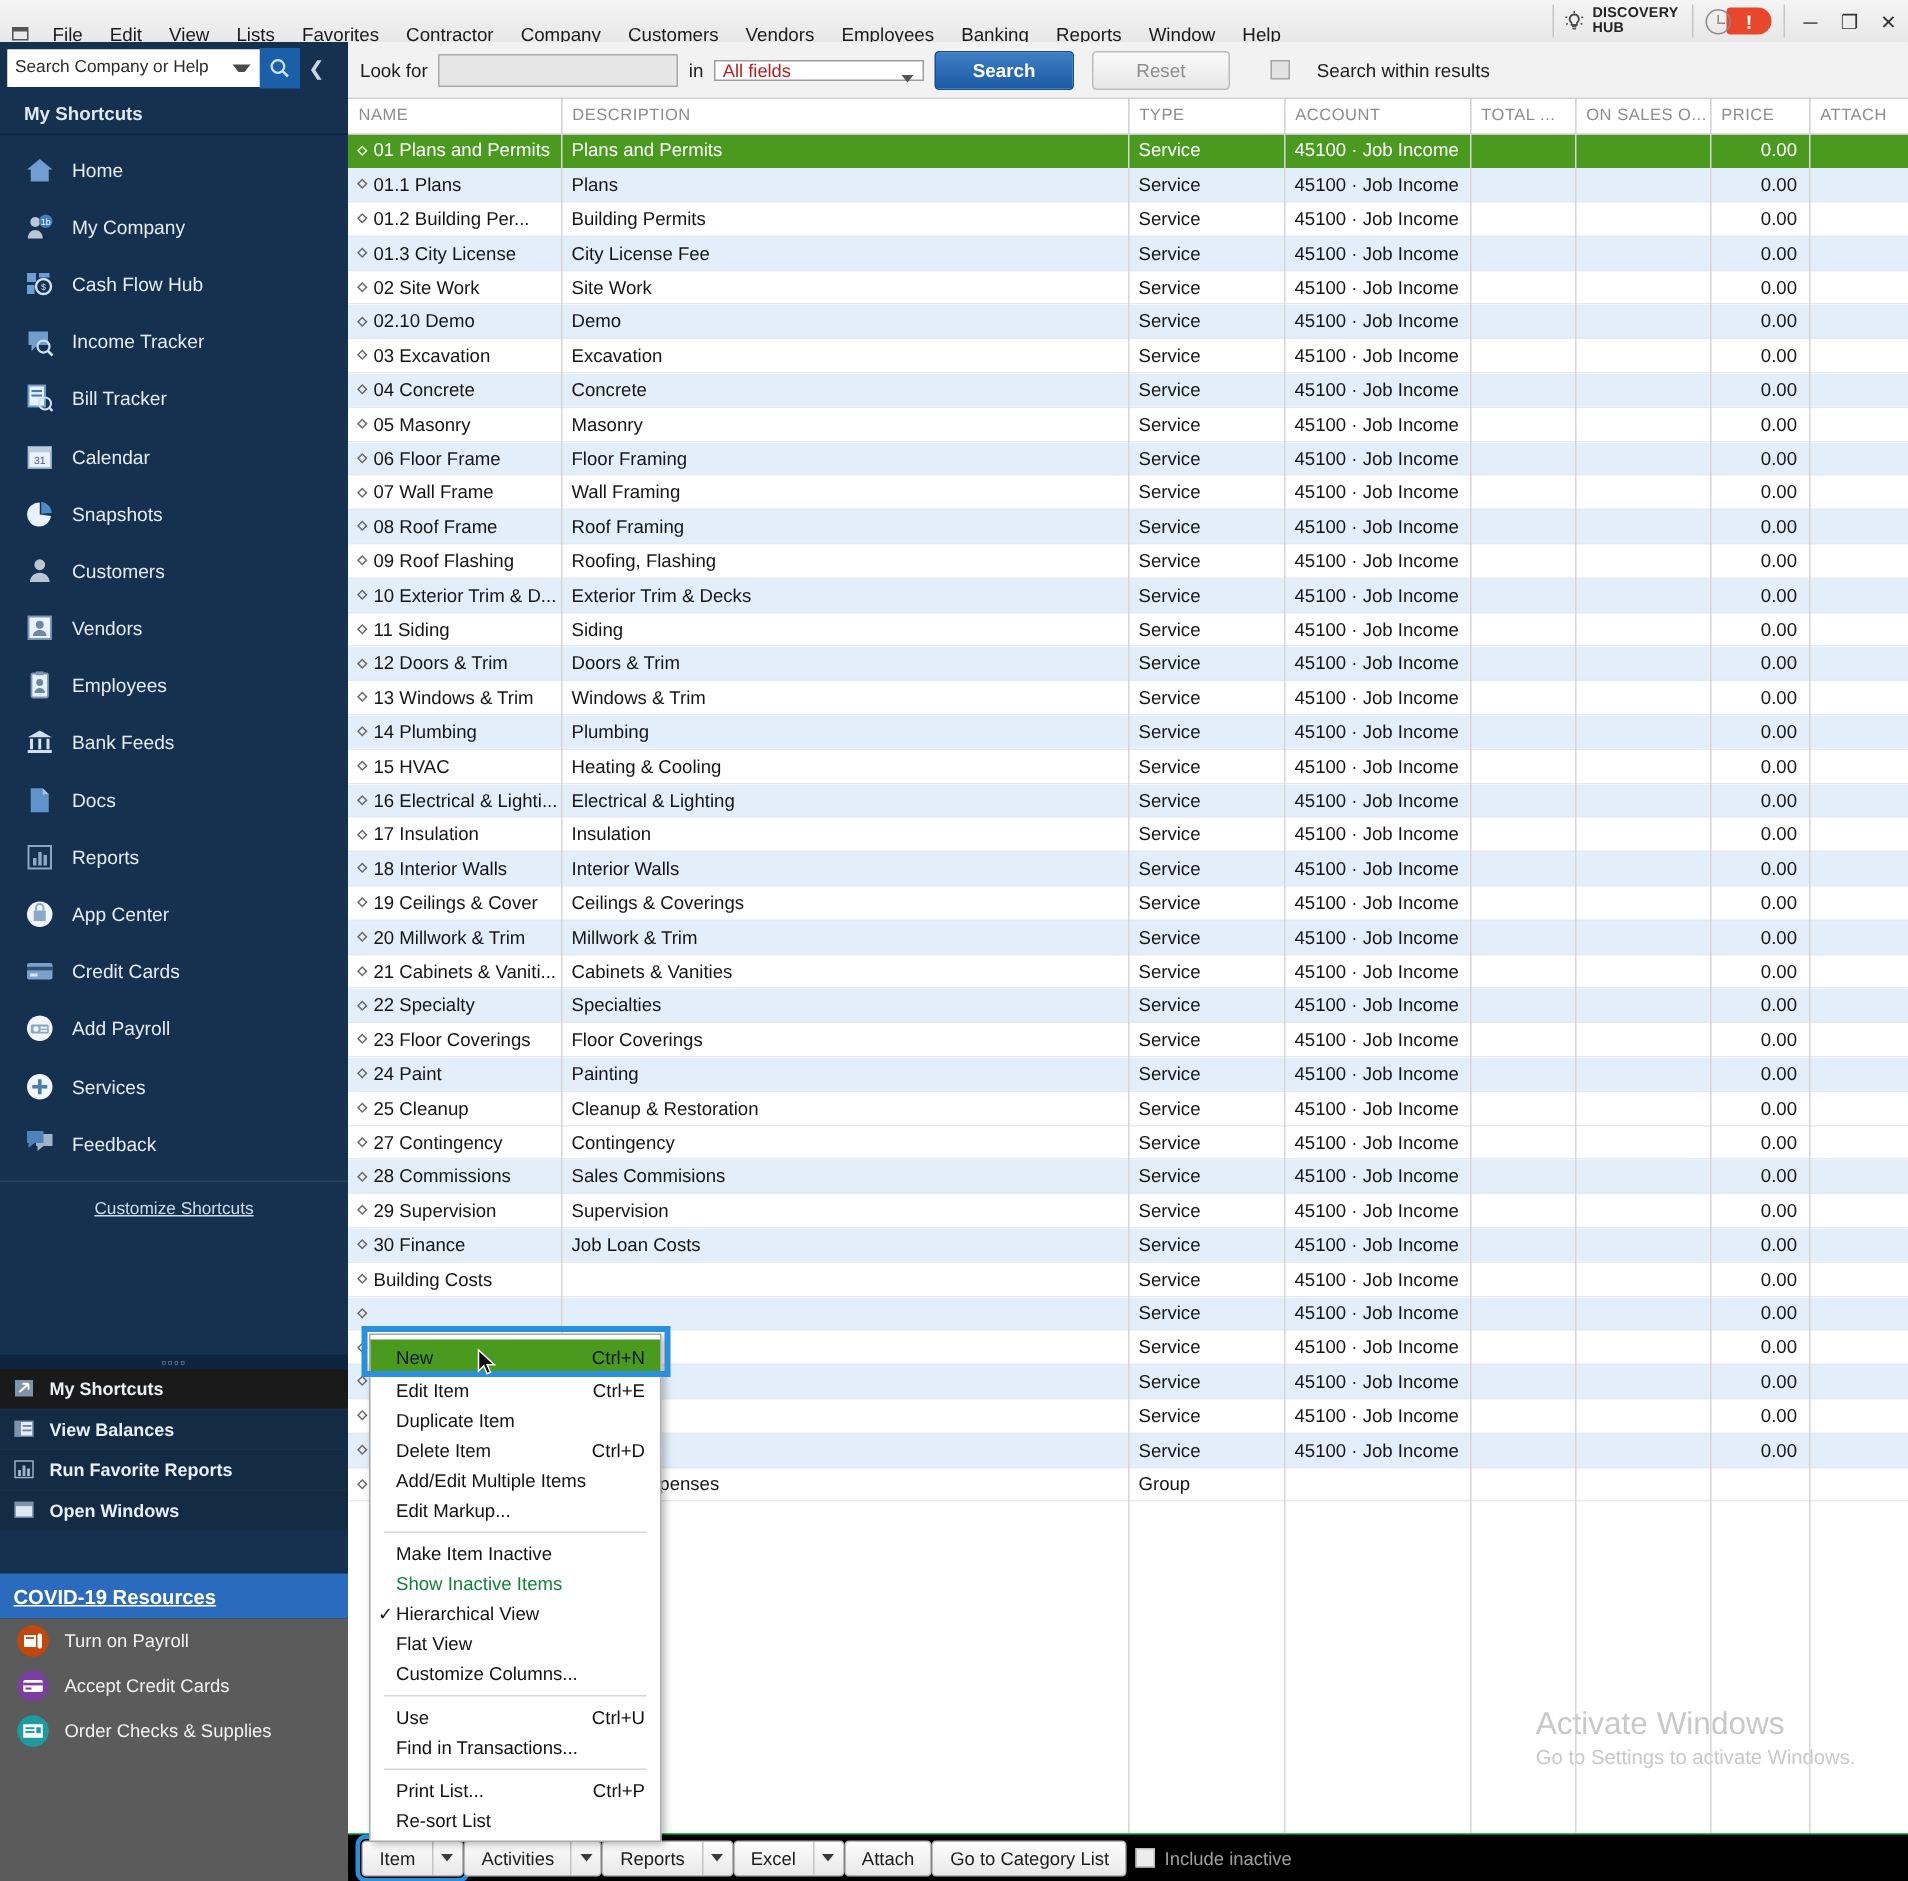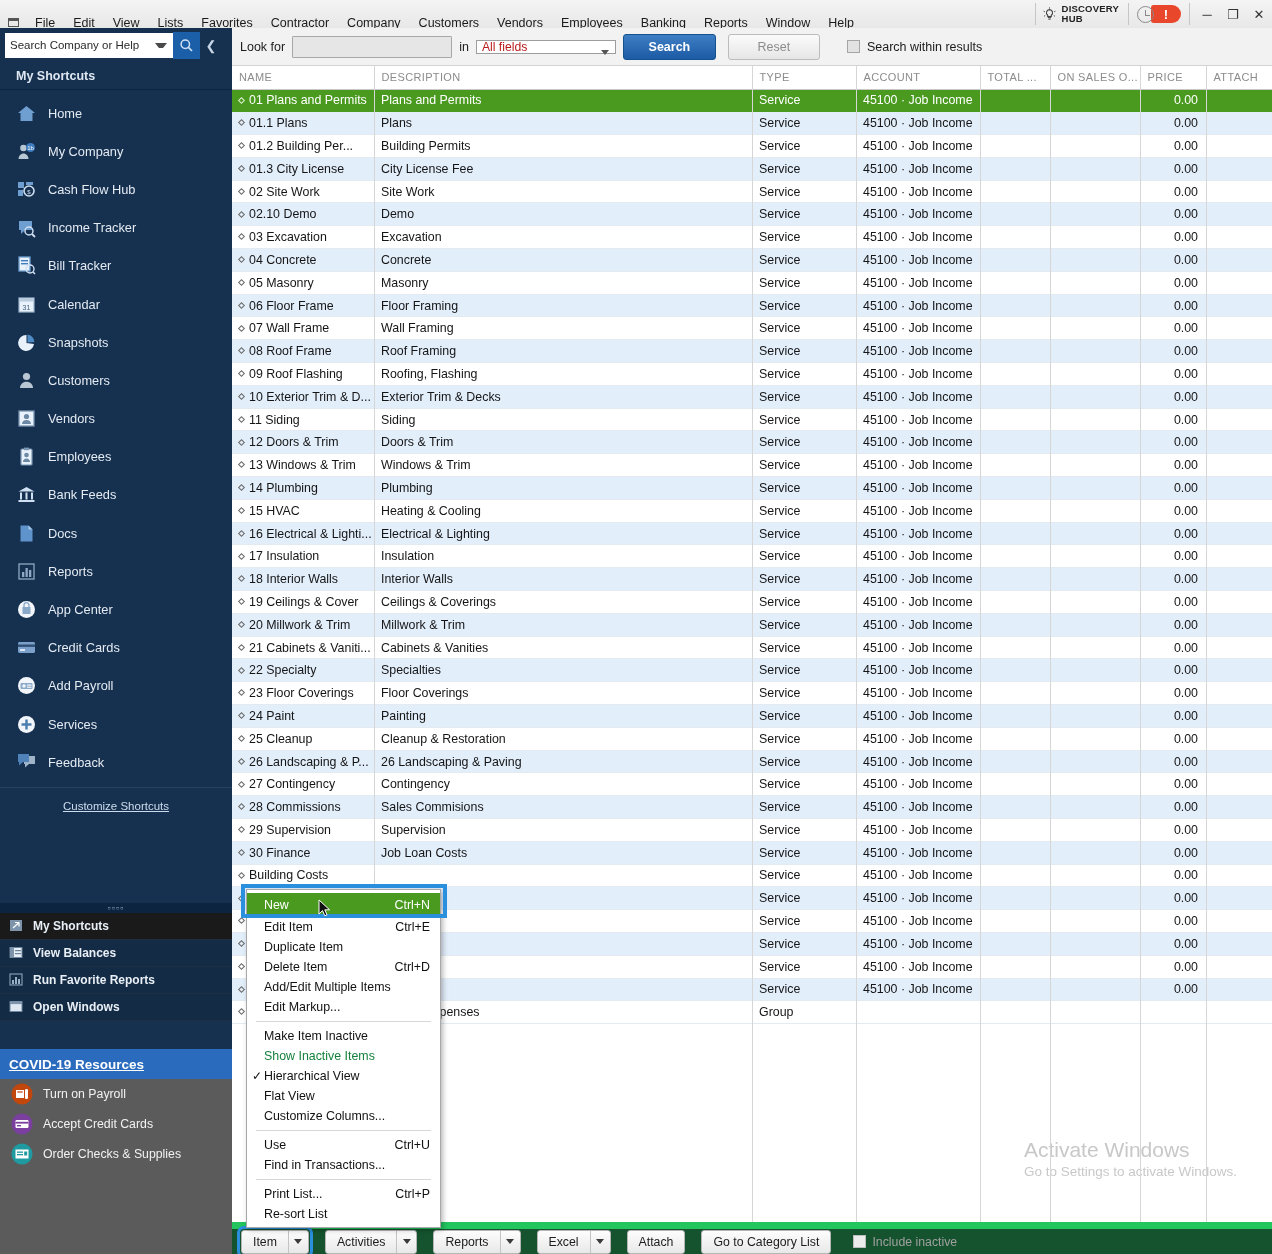--- a/index.html
+++ b/index.html
@@ -166,21 +166,21 @@
     border: 1px solid #14528f; border-radius: 3px; color: #fff; font-weight: bold;
     font-size: 12.5px; display: flex; align-items: center; justify-content: center;
     cursor: default;
   }
   .btn-reset {
     width: 92px; height: 26px; background: linear-gradient(to bottom,#fbfbfb,#e6e6e6);
     border: 1px solid #bcbcbc; border-radius: 3px; color: #8d8d8d;
     font-size: 12.5px; display: flex; align-items: center; justify-content: center;
     margin-left: 5px; cursor: default;
   }
-  .swr { display: flex; align-items: center; gap: 7px; margin-left: 20px; }
+  .swr { display: flex; align-items: center; gap: 18px; margin-left: 20px; }
   .cb {
     width: 13px; height: 13px; background: #e2e2e2; border: 1px solid #a5a5a5;
   }
 
   
   .tablewrap { position: relative; height: 1157px; overflow: hidden; }
   table.items { width: 1040px; border-collapse: collapse; table-layout: fixed; }
   table.items th {
     height: 23px; font-size: 11px; color: #8c8c8c; font-weight: normal;
     text-align: left; letter-spacing: .35px; padding-left: 7px;
@@ -219,22 +219,22 @@
   .watermark {
     position: absolute; right: 35px; bottom: 42px; text-align: left;
     color: #c8c8c8; pointer-events: none; user-select: none;
   }
   .wm1 { font-size: 21px; line-height: 26px; font-weight: normal; }
   .wm2 { font-size: 13.5px; line-height: 18px; }
 
   
   .bottombar {
     position: absolute; left: 0; bottom: 0; width: 1040px; height: 32px;
-    background: #14532d; border-top: 7px solid #22c55e;
-    display: flex; align-items: center; padding-left: 9px; gap: 16px;
+    background: #000000; border-top: 1px solid #22c55e;
+    display: flex; align-items: center; padding-left: 9px; gap: 0;
   }
   .bbtn {
     height: 24px; background: linear-gradient(to bottom,#fdfdfd,#e8e8e8);
     border: 1px solid #b6b6b6; border-radius: 3px; font-size: 12.3px;
     color: #1c1c1c; display: flex; align-items: center; cursor: default;
   }
   .bbtn .lab { padding: 0 11px; display:flex; align-items:center; height:100%; }
   .bbtn .sepdd {
     border-left: 1px solid #c3c3c3; width: 20px; height: 100%;
     display: flex; align-items: center; justify-content: center;
@@ -258,21 +258,21 @@
   }
   .ctx-hl-frame {
     position: absolute; left: 241px; top: 884px; width: 206px; height: 34px;
     border: 4px solid #2a8fdd; z-index: 60; pointer-events: none;
   }
   .ctx-row {
     height: 20px; display: flex; align-items: center; font-size: 12.4px; color: #111;
     padding: 0 10px 0 17px; position: relative; white-space: nowrap; cursor: default;
   }
   .ctx-row .sc { margin-left: auto; padding-left: 18px; }
-  .ctx-row.hl { background: #4a9a20; color: #ffffff; height: 24px; }
+  .ctx-row.hl { background: #4a9a20; color: #0f172a; height: 24px; }
   .ctx-row.dis { color: #15803d; }
   .ctx-sep { height: 1px; background: #d7d7d7; margin: 4px 9px; }
   .ctx-check {
     position: absolute; left: 5px; top: 3px; font-size: 12px; color: #111;
   }
   .cursor-arrow { position: absolute; left: 318px; top: 899px; z-index: 70; }
 </style>
 </head>
 <body>
 
@@ -933,30 +933,20 @@
             <tr class="">
               <td class="ind1"><span class="diamond"></span><span>25 Cleanup</span></td>
               <td>Cleanup &amp; Restoration</td>
               <td>Service</td>
               <td>45100 · Job Income</td>
               <td class="num"></td>
               <td class="num"></td>
               <td class="num">0.00</td>
               <td></td>
             </tr>
-            <tr class="alt">
-              <td class="ind1"><span class="diamond"></span><span>26 Landscaping &amp; P...</span></td>
-              <td>26 Landscaping &amp; Paving</td>
-              <td>Service</td>
-              <td>45100 · Job Income</td>
-              <td class="num"></td>
-              <td class="num"></td>
-              <td class="num">0.00</td>
-              <td></td>
-            </tr>
             <tr class="">
               <td class="ind1"><span class="diamond"></span><span>27 Contingency</span></td>
               <td>Contingency</td>
               <td>Service</td>
               <td>45100 · Job Income</td>
               <td class="num"></td>
               <td class="num"></td>
               <td class="num">0.00</td>
               <td></td>
             </tr>

